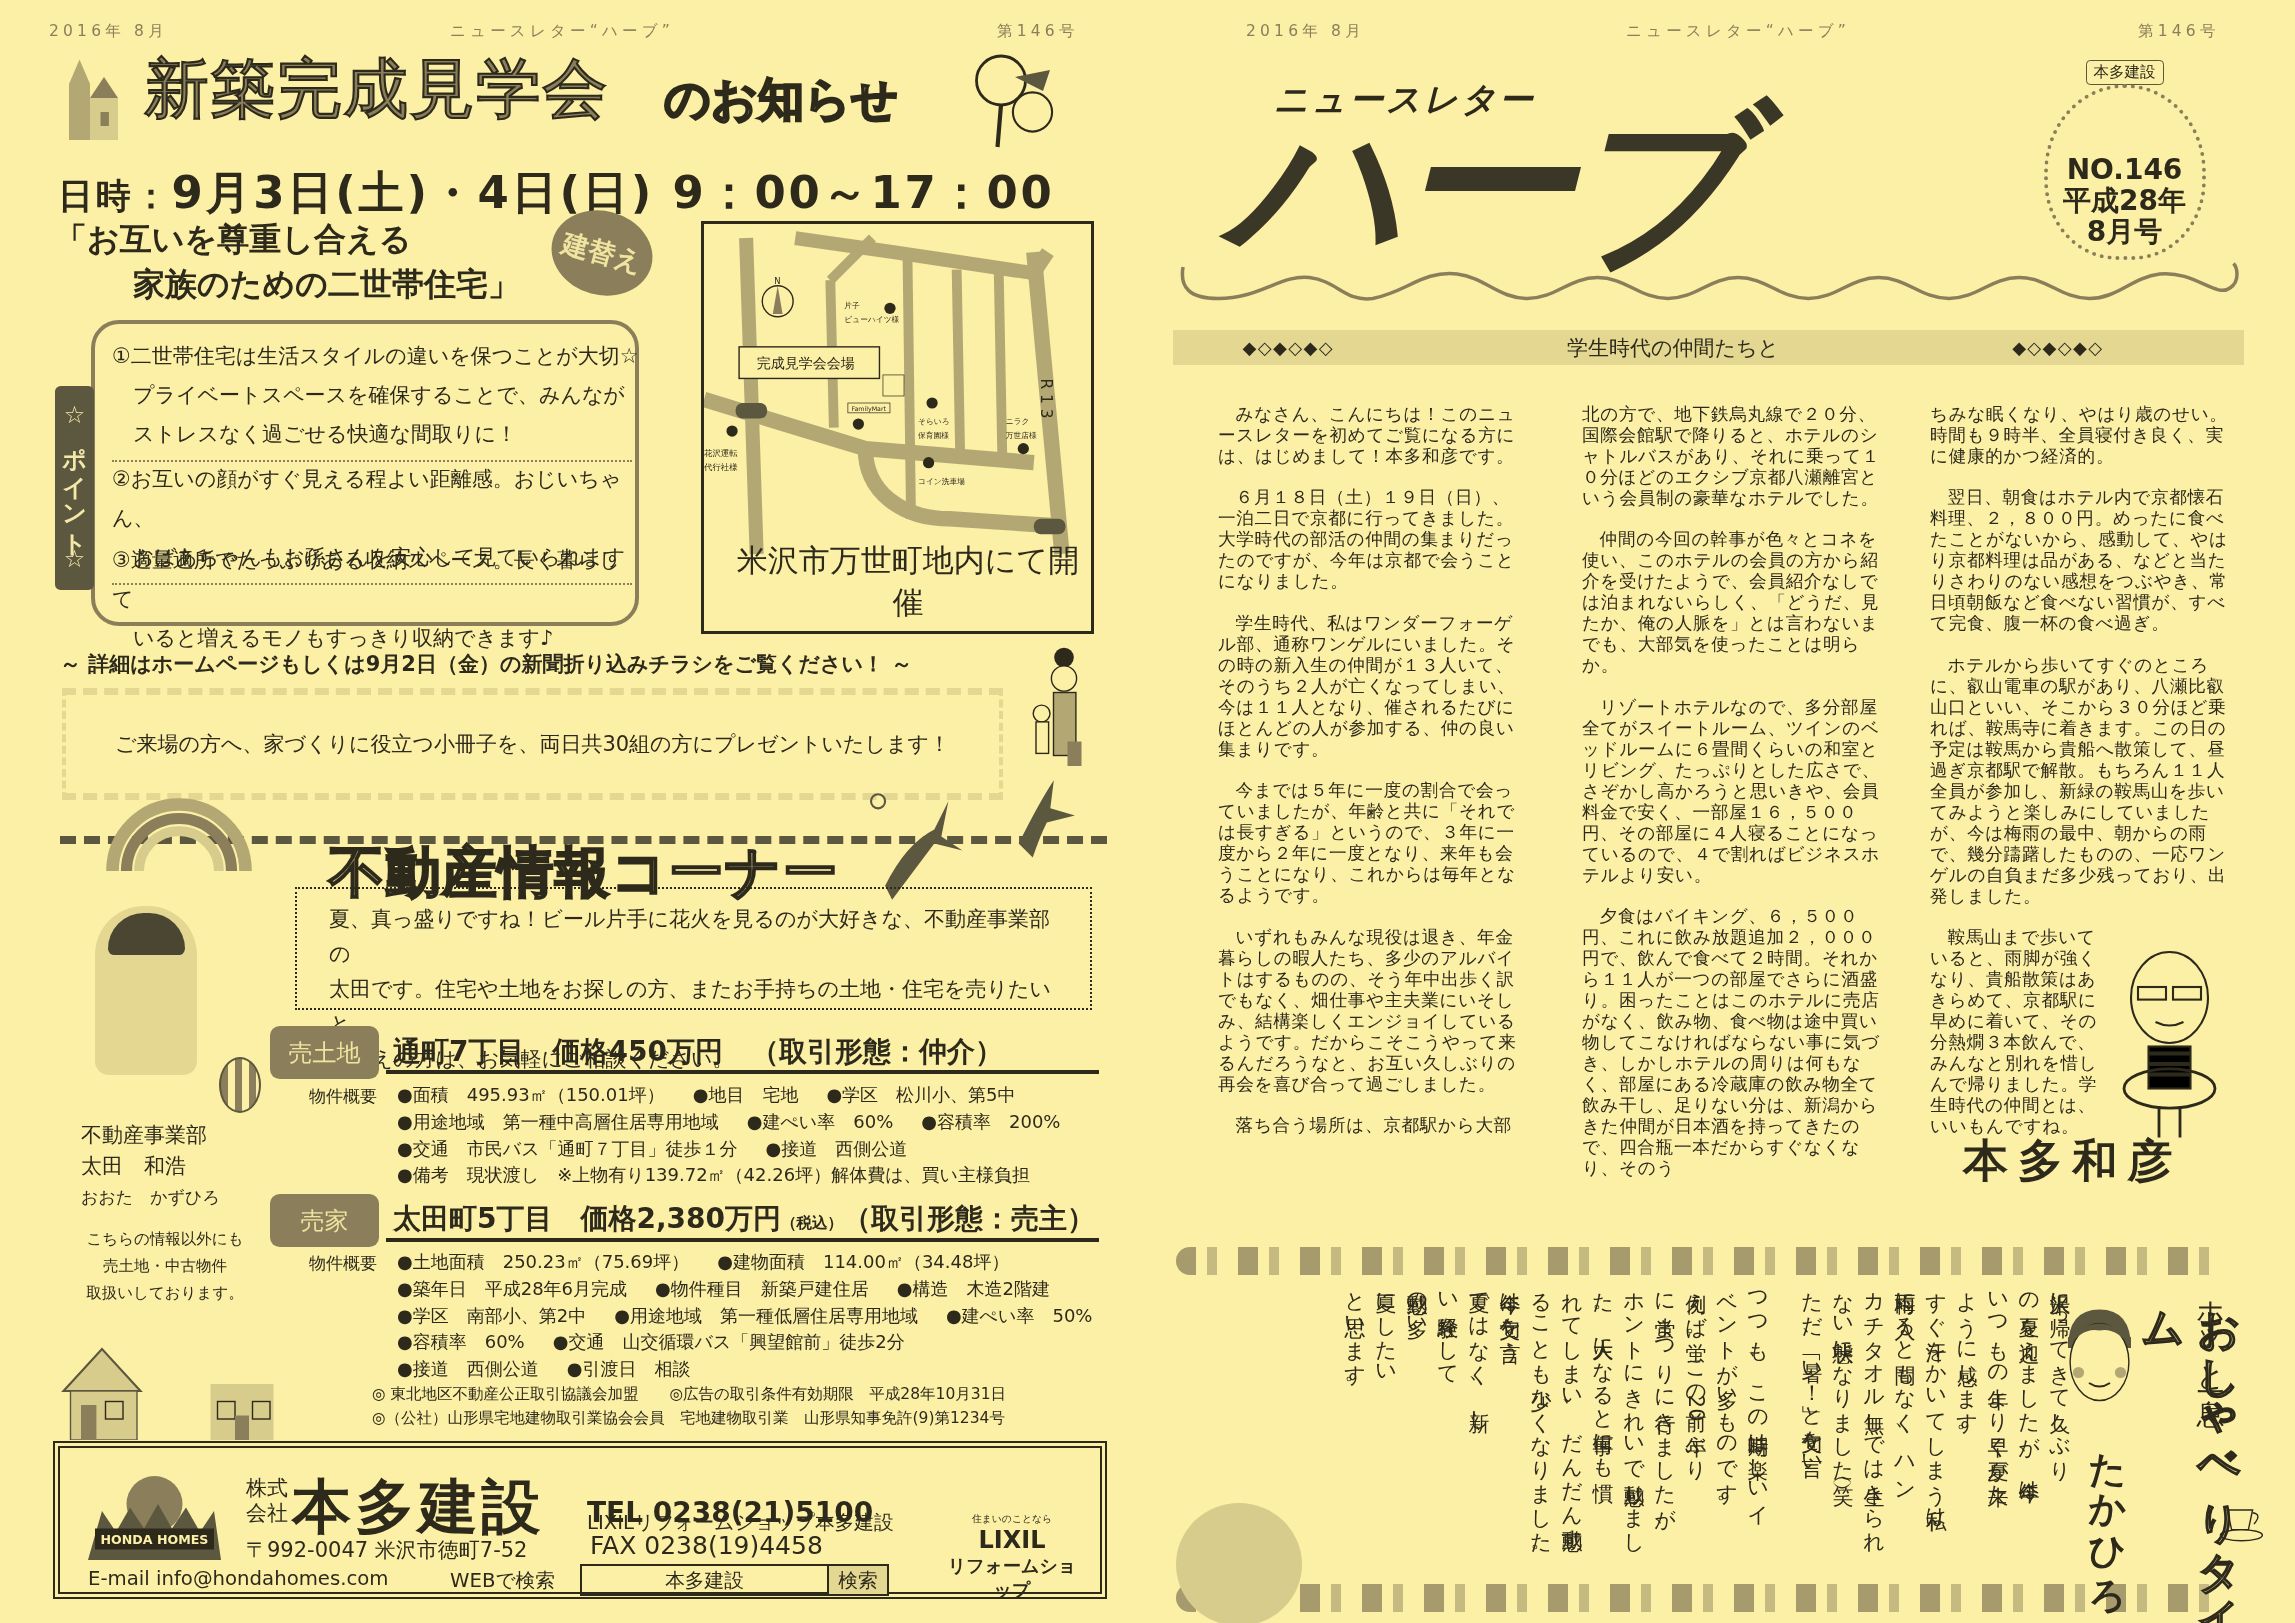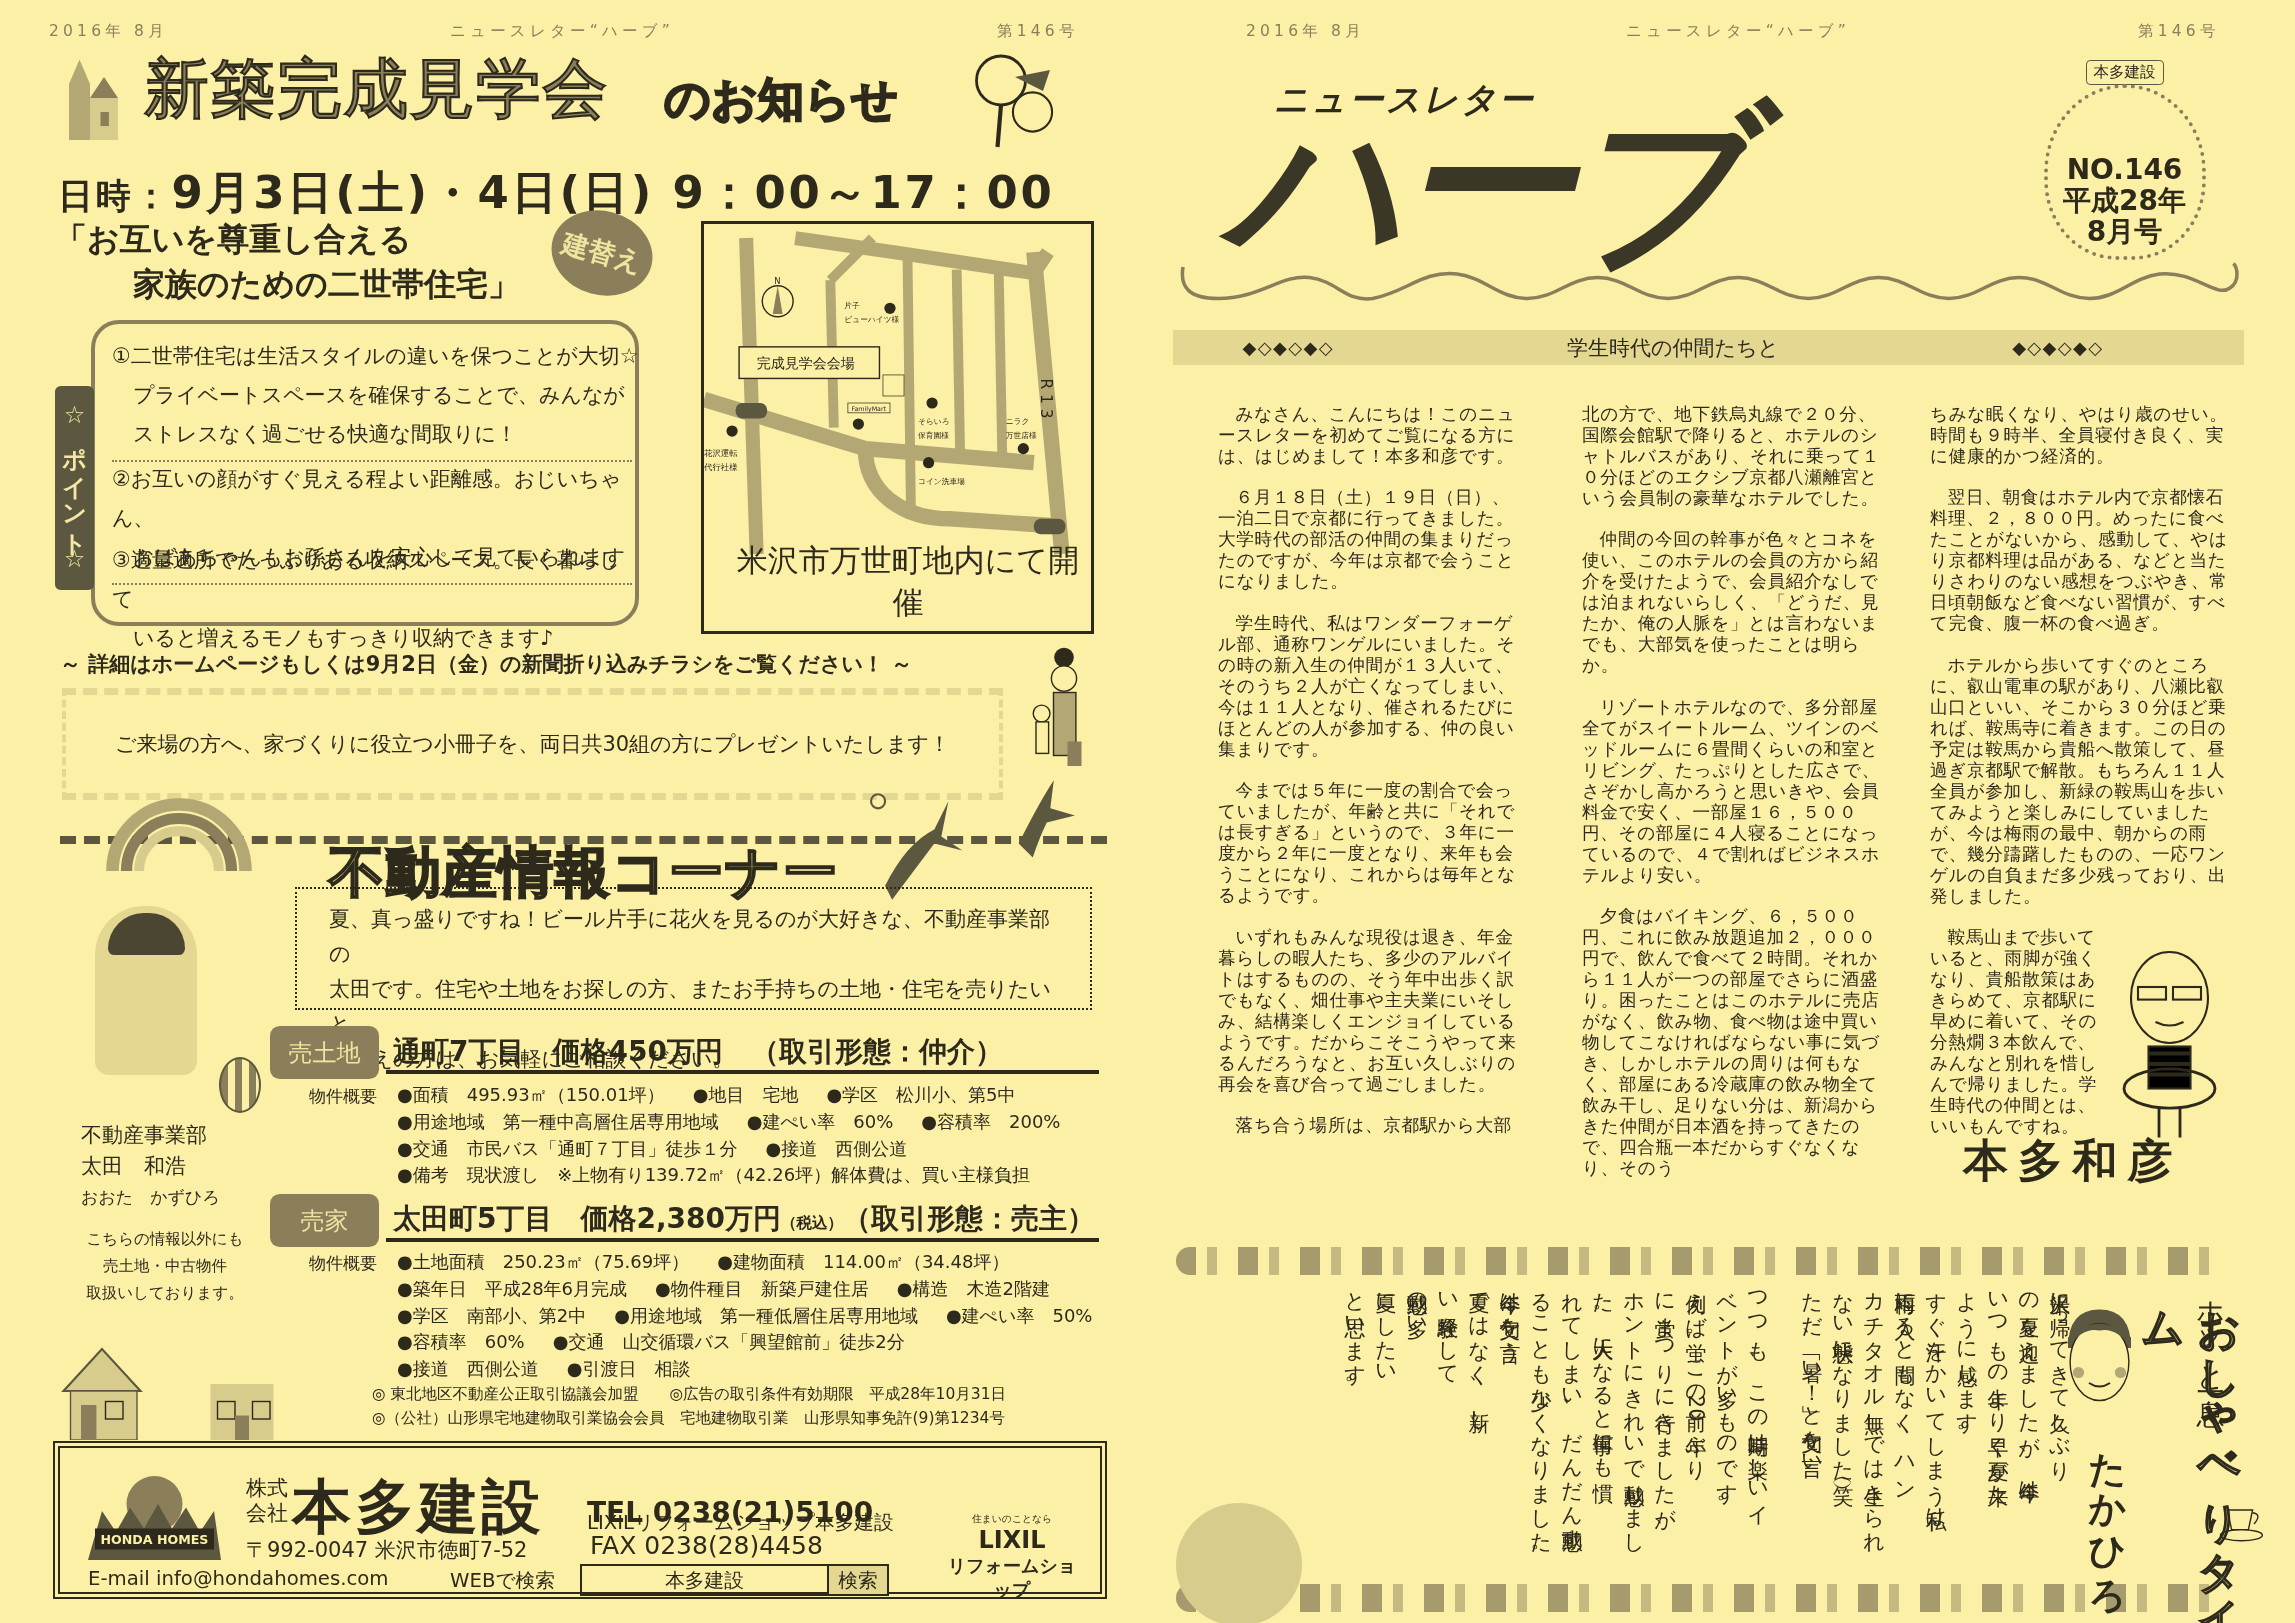--- a/index.html
+++ b/index.html
@@ -302,21 +302,21 @@
       <circle cx="95" cy="50" r="40" fill="#8a7f5a"></circle>
       <polygon points="0,130 20,60 40,90 60,55 80,85 100,50 120,85 140,55 160,90 180,60 190,130" fill="#5c573f"></polygon>
       <rect x="10" y="85" width="170" height="30" fill="#2d2a1c"></rect>
       <text x="95" y="107" font-size="18" fill="#fcefa6" text-anchor="middle" font-weight="bold">HONDA HOMES</text>
     </svg>
     <div class="corp-kind" style="width:42px;">株式会社</div>
     <div class="corp-name">本多建設</div>
     <div class="addr">〒992-0047 米沢市徳町7-52</div>
     <div class="lixil-shop">LIXILリフォームショップ本多建設</div>
     <div class="tel">TEL 0238(21)5100</div>
-    <div class="fax">FAX 0238(28)4458</div>
+    <div class="fax">FAX 0238(19)4458</div>
     <div class="email">E-mail  info@hondahomes.com</div>
     <div class="web-label">WEBで検索</div>
     <div class="search">
       <input class="search-input" value="本多建設" style="">
       <button class="search-btn">検索</button>
     </div>
     <div class="lixil-logo">
       <div class="tag">住まいのことなら</div>
       <div class="brand">LIXIL</div>
       <div class="shop">リフォームショップ</div>

